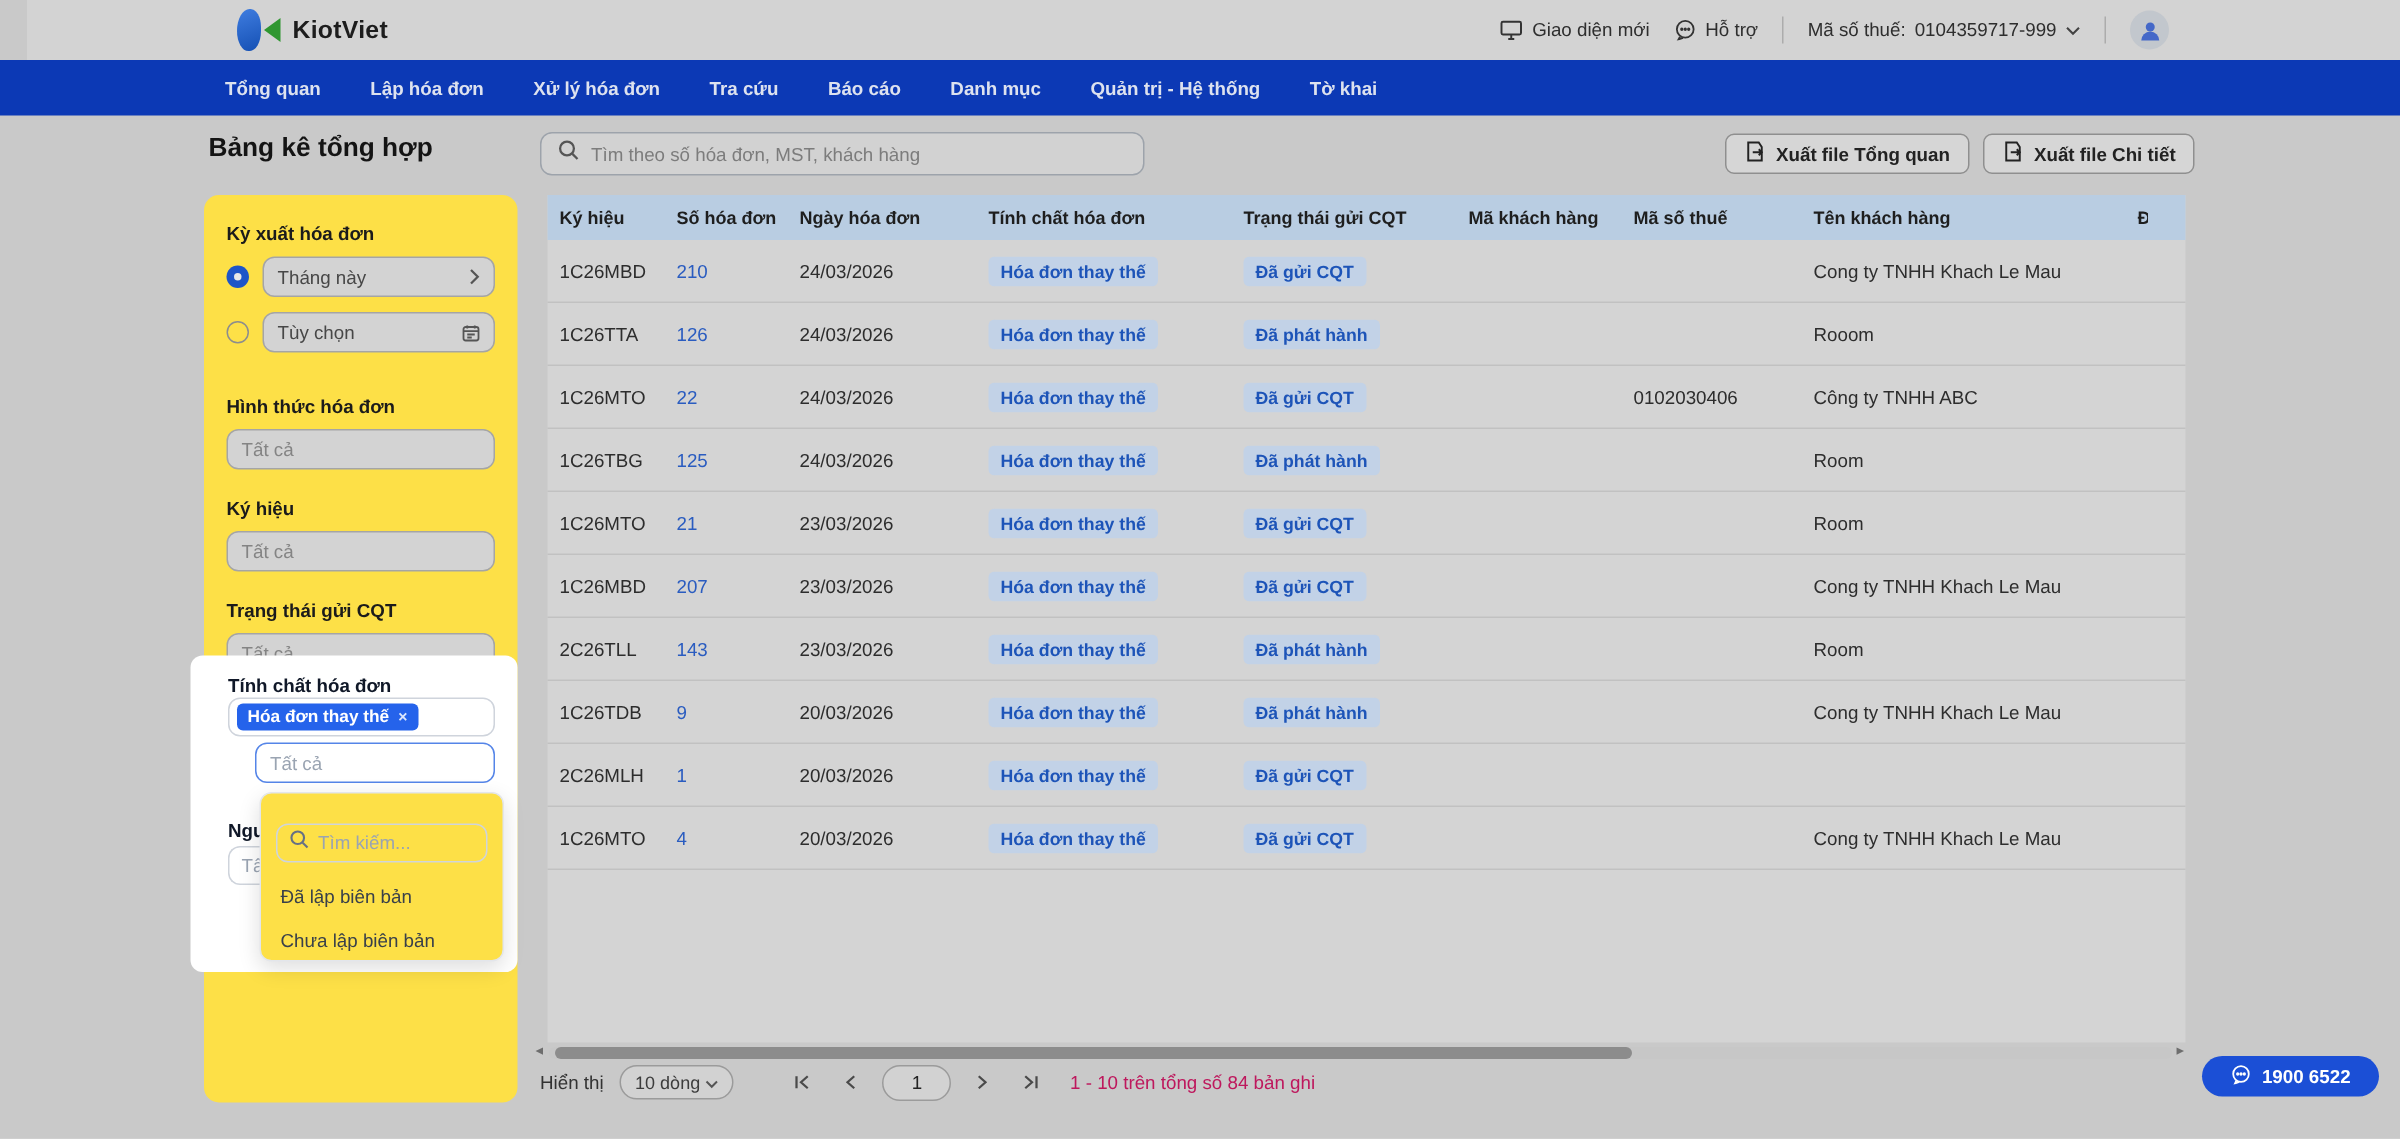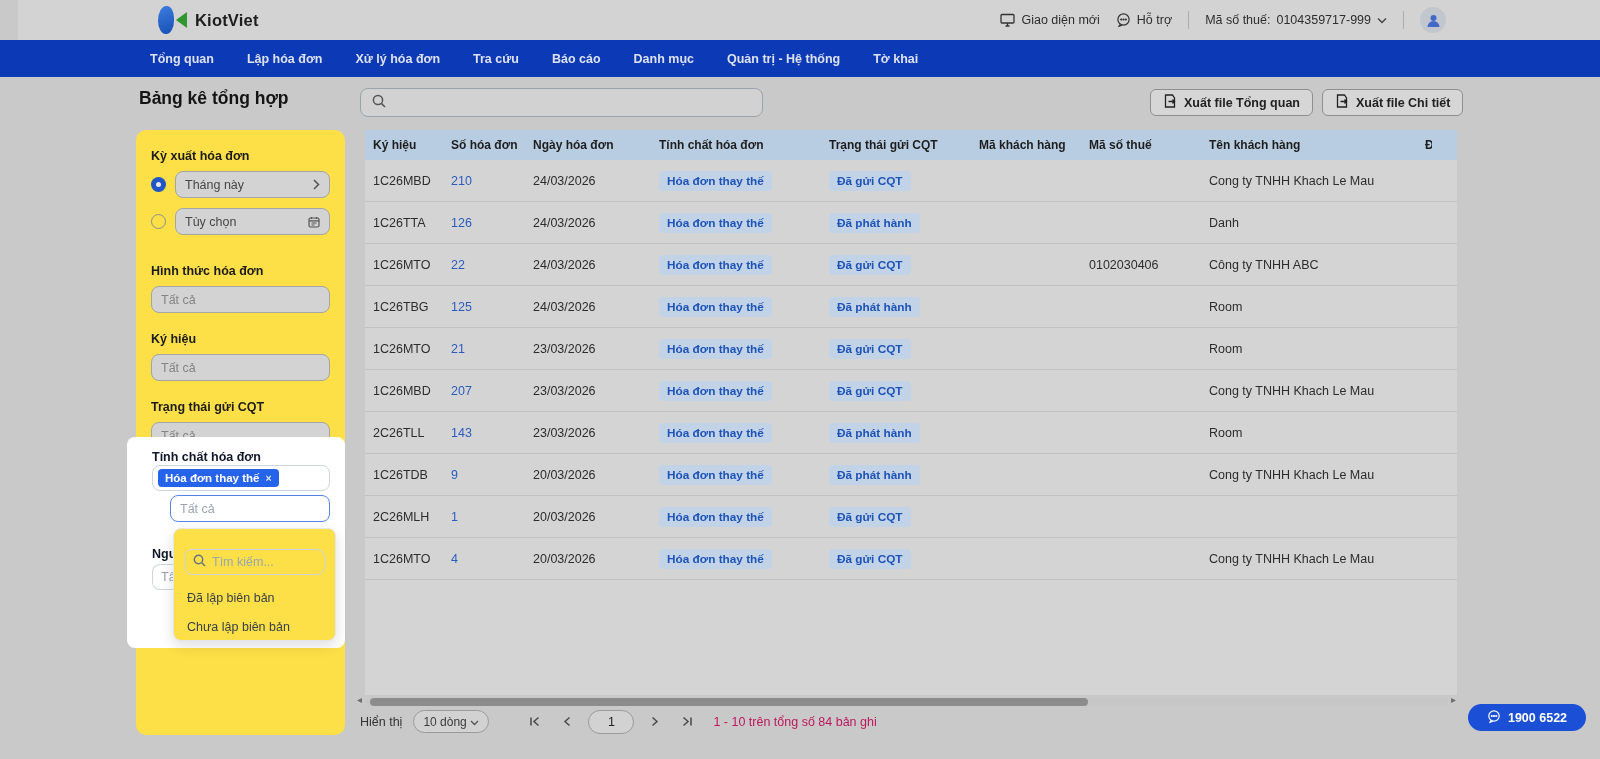--- a/index.html
+++ b/index.html
@@ -271,20 +271,21 @@
   </div>
 </div>
 
 <div class="search-bar">
   <span>
     <svg width="14" height="14" viewBox="0 0 14 14" fill="none" stroke="#555" stroke-width="1.5">
       <circle cx="6" cy="6" r="4.6"></circle>
         <path d="M9.6 9.6L13 13"></path>
     </svg>
   </span>
+  <input placeholder="Tìm theo số hóa đơn, MST, khách hàng" style="">
 </div>
 
 <div class="export-group">
   <button class="export-btn">
     <span>
       <svg width="14" height="14" viewBox="0 0 14 14" fill="none" stroke="#222" stroke-width="1.3">
         <path d="M9.5 1H2.5v12h9V4z"></path>
           <path d="M5.5 7.5h6M9.5 5.5l2 2-2 2"></path>
       </svg>
     </span>
@@ -329,21 +330,21 @@
   </div>
 
   <div class="trow">
     <div class="col c1">1C26TTA</div>
     <div class="col c2"><span class="link">126</span></div>
     <div class="col c3">24/03/2026</div>
     <div class="col c4"><span class="badge">Hóa đơn thay thế</span></div>
     <div class="col c5"><span class="badge">Đã phát hành</span></div>
     <div class="col c6"></div>
     <div class="col c7"></div>
-    <div class="col c8">Danh</div>
+    <div class="col c8">Rooom</div>
     <div class="col c9"></div>
   </div>
 
   <div class="trow">
     <div class="col c1">1C26MTO</div>
     <div class="col c2"><span class="link">22</span></div>
     <div class="col c3">24/03/2026</div>
     <div class="col c4"><span class="badge">Hóa đơn thay thế</span></div>
     <div class="col c5"><span class="badge">Đã gửi CQT</span></div>
     <div class="col c6"></div>

